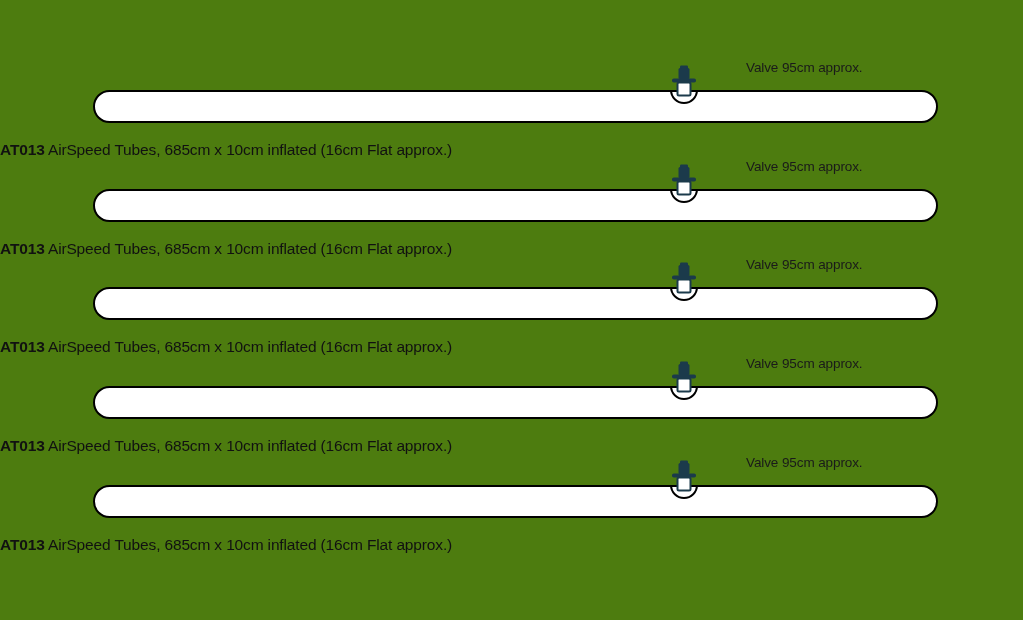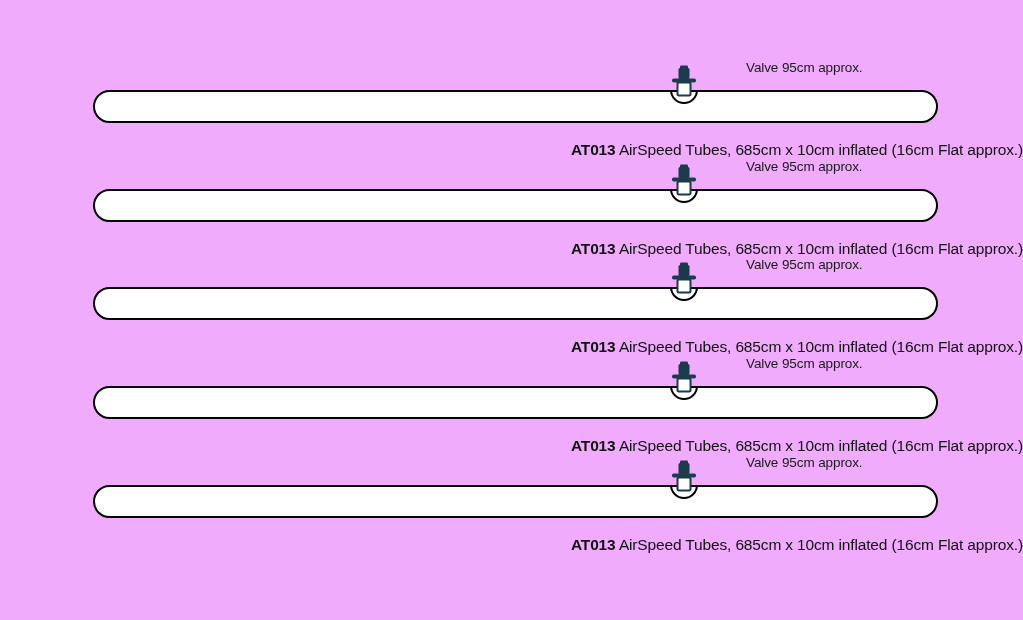--- a/index.html
+++ b/index.html
@@ -17,21 +17,21 @@
     color: #1a1a1a;
     -webkit-font-smoothing: antialiased;
   }
 
   #diagram-sheet {
     position: absolute;
     left: 0;
     top: 0;
     width: 1023px;
     height: 620px;
-    background: #f0abfc;
+    background: #4d7c0f;
   }
 
   .tube-row {
     position: absolute;
     left: 0;
     width: 1023px;
     height: 99px;
   }
 
   
@@ -70,21 +70,21 @@
     color: #1a1a1a;
     white-space: nowrap;
   }
 
   
   .tube-caption {
     position: absolute;
     left: 0;
     top: 50px;
     width: 1023px;
-    text-align: right;
+    text-align: left;
     font-size: 15.5px;
     line-height: 20px;
     letter-spacing: -0.15px;
     color: #111111;
     white-space: nowrap;
   }
   .caption-code {
     font-weight: 700;
   }
   .caption-desc {

